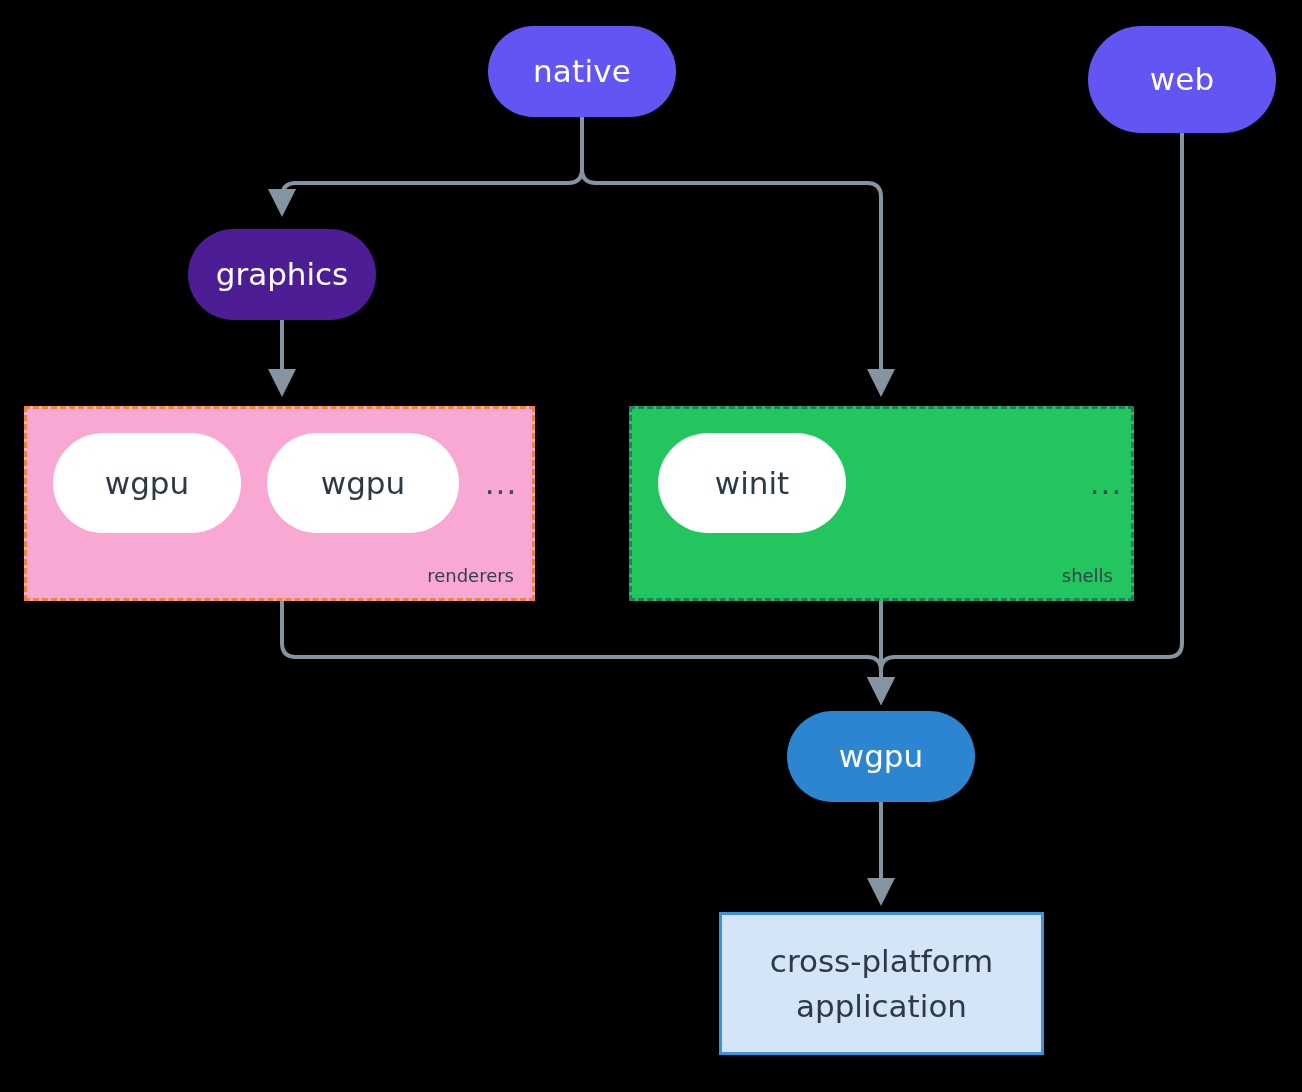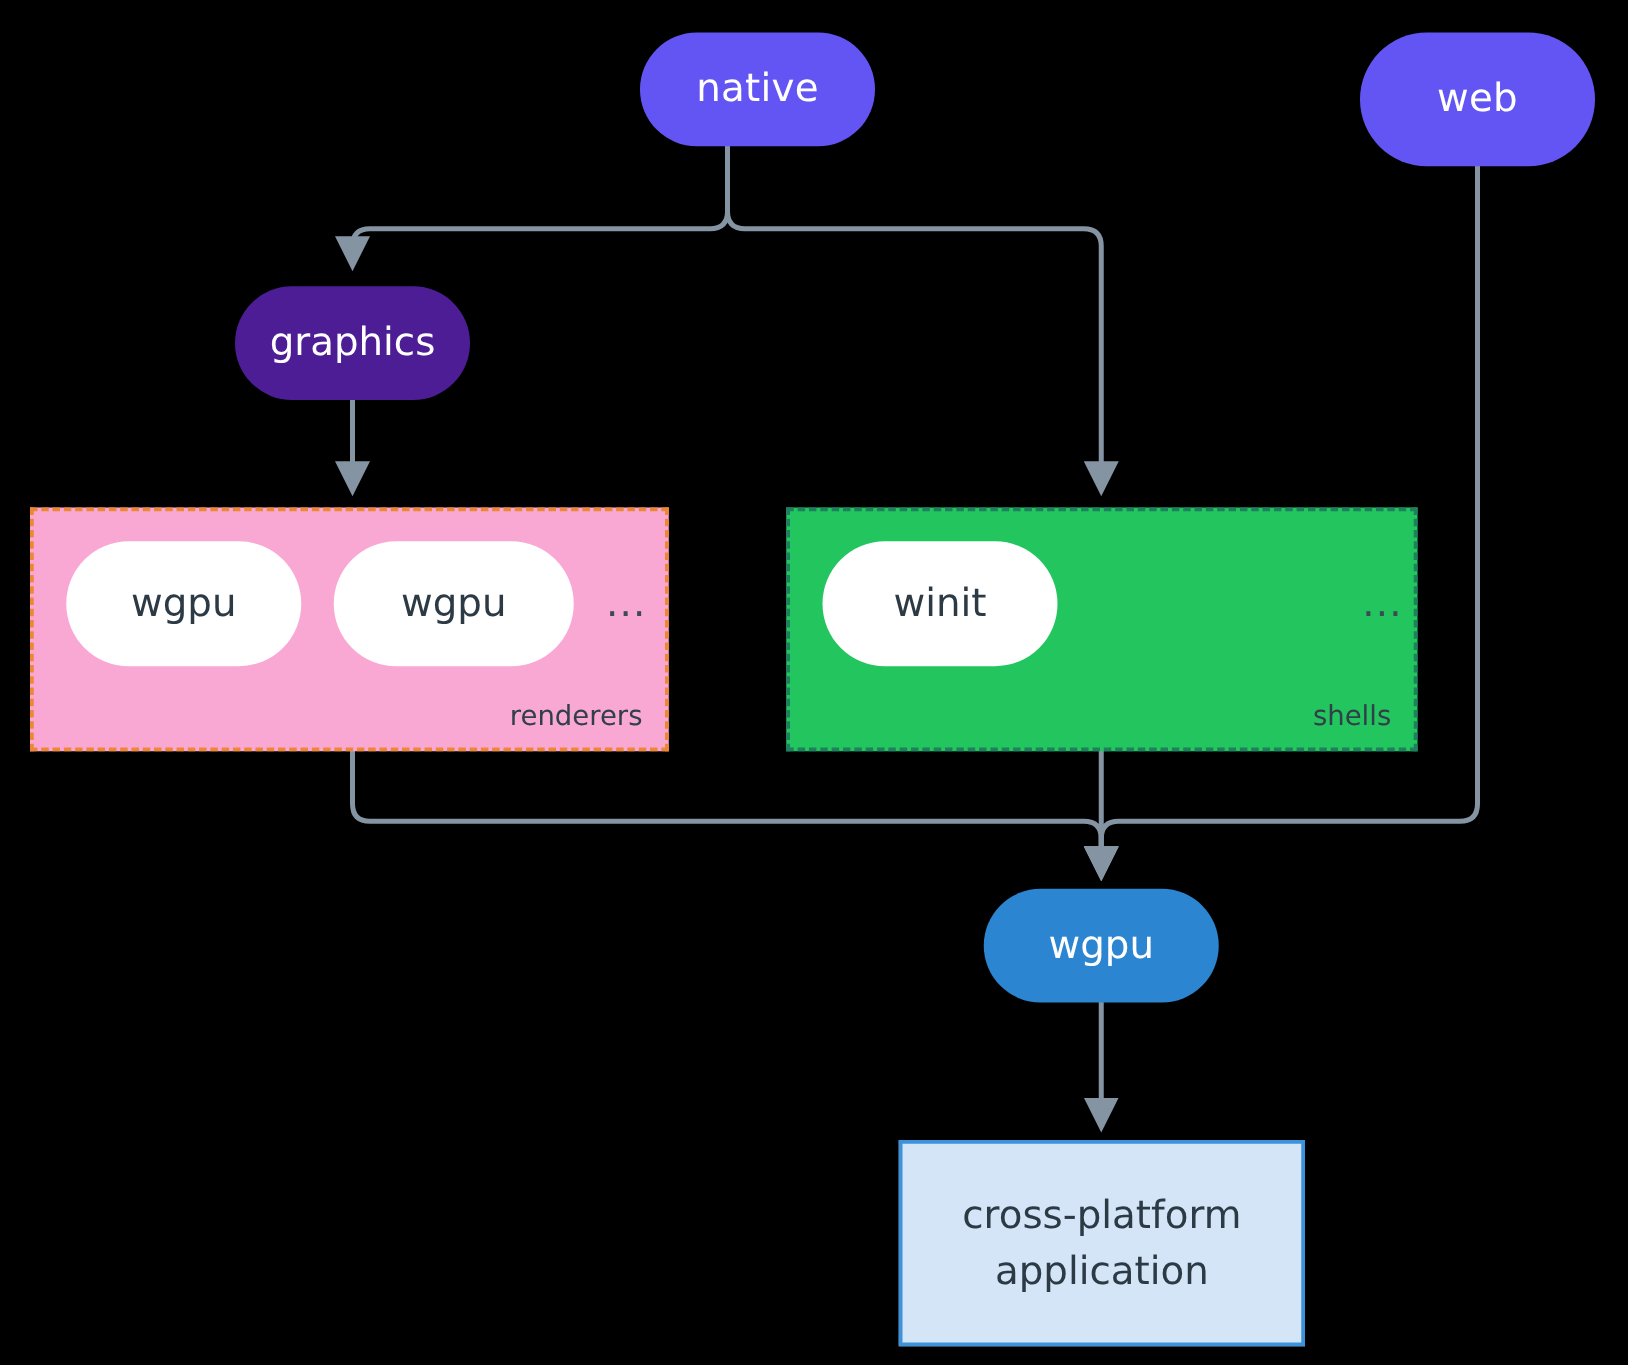--- a/index.html
+++ b/index.html
@@ -41,61 +41,61 @@
     border-radius: 999px;
   }
 
   
   .platform {
     background: #6355F3;
     color: #FFFFFF;
     font-size: 31px;
     letter-spacing: .2px;
   }
-  #node-native { left: 512px; top: 26px;  width: 188px; height: 91px; }
+  #node-native { left: 488px; top: 26px;  width: 188px; height: 91px; }
   #node-web    { left: 1088px; top: 26px; width: 188px; height: 107px; }
 
   
   #node-graphics {
     left: 188px; top: 229px; width: 188px; height: 91px;
     background: #4c1d95;
     color: #FFFFFF;
     font-size: 31px;
   }
 
   
   #node-iced {
     left: 787px; top: 711px; width: 188px; height: 91px;
     background: #2B85D0;
     color: #FFFFFF;
     font-size: 31px;
   }
 
   
   #node-app {
-    left: 719px; top: 912px; width: 325px; height: 165px;
+    left: 719px; top: 912px; width: 325px; height: 143px;
     background: #D4E5F7;
     border: 3px solid #3D92DC;
     color: #2C3A45;
     font-size: 31px;
     flex-direction: column;
     gap: 6px;
   }
   #node-app .line { display: block; }
 
   
   .group {
     position: absolute;
     box-sizing: border-box;
   }
   .group-label {
     position: absolute;
     right: 18px;
     bottom: 12px;
-    font-size: 22px;
+    font-size: 18px;
     color: #333F48;
     white-space: nowrap;
   }
   #group-renderers {
     left: 24px; top: 406px; width: 511px; height: 195px;
     background: #f9a8d4;
     border: 3px dashed #ED8733;
   }
   #group-shells {
     left: 629px; top: 406px; width: 505px; height: 195px;

